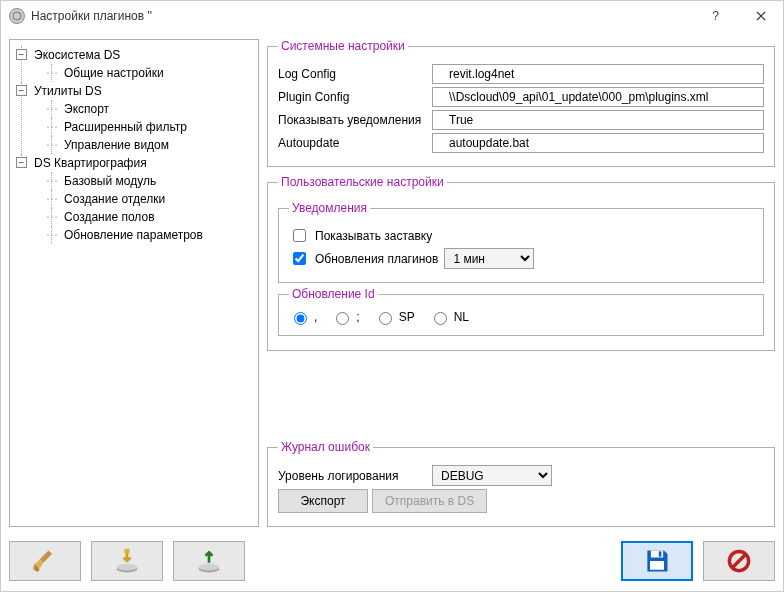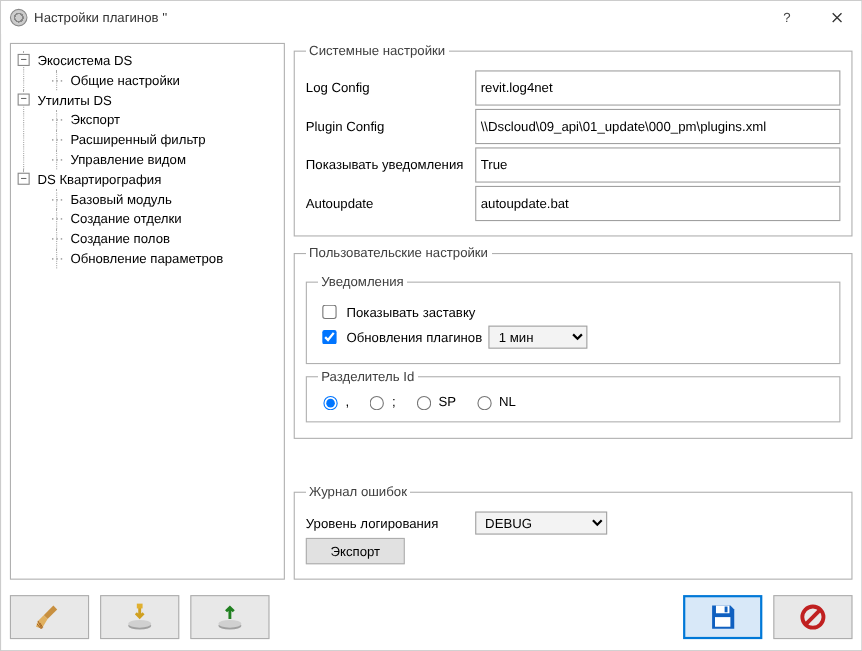--- a/index.html
+++ b/index.html
@@ -89,37 +89,37 @@
     gap: 8px;
   }
   fieldset {
     border: 1px solid #b0b0b0;
     margin: 0;
     padding: 8px 10px 10px 10px;
   }
   legend {
     font-size: 12px;
     padding: 0 3px;
-    color: #404040;
+    color: #a21caf;
   }
   .row {
     display: flex;
     align-items: center;
     margin: 3px 0;
     gap: 4px;
   }
   .row label.fixed {
     width: 150px;
     display: inline-block;
   }
   input[type=text], .textbox {
     flex: 1;
     border: 1px solid #a0a0a0;
-    height: 32px;
-    padding: 1px 4px;
+    height: 20px;
+    padding: 1px 16px;
     font-family: inherit;
     font-size: 12px;
     background: #fff;
   }
   fieldset.inner {
     margin: 4px 0;
   }
   .checkbox-row {
     display: flex;
     align-items: center;
@@ -263,21 +263,21 @@
         <div class="checkbox-row">
           <input type="checkbox" checked="" style="">
           <span>Обновления плагинов</span>
           <select>
             <option>1 мин</option>
           </select>
         </div>
       </fieldset>
 
       <fieldset class="inner">
-        <legend>Разделитель Id</legend>
+        <legend>Обновление Id</legend>
         <div class="radio-row">
           <label>
               <input type="radio" name="sep" checked="" style="">
               <span>,</span>
             </label>
           <label>
               <input type="radio" name="sep" style="">
               <span>;</span>
             </label>
           <label>
@@ -295,20 +295,21 @@
     <fieldset class="error-log">
       <legend>Журнал ошибок</legend>
       <div class="row">
         <label class="fixed">Уровень логирования</label>
         <select style="min-width:120px">
           <option>DEBUG</option>
         </select>
       </div>
       <div class="row">
         <button class="btn-std">Экспорт</button>
+        <button class="btn-std" disabled="">Отправить в DS</button>
       </div>
     </fieldset>
 
   </div>
 </div>
 
 <div class="footer">
   <div class="icon-btn">
     <svg viewBox="0 0 32 32">
         <path d="M20 4 L24 8 L14 18 L10 14 Z" fill="#c89040"></path>

